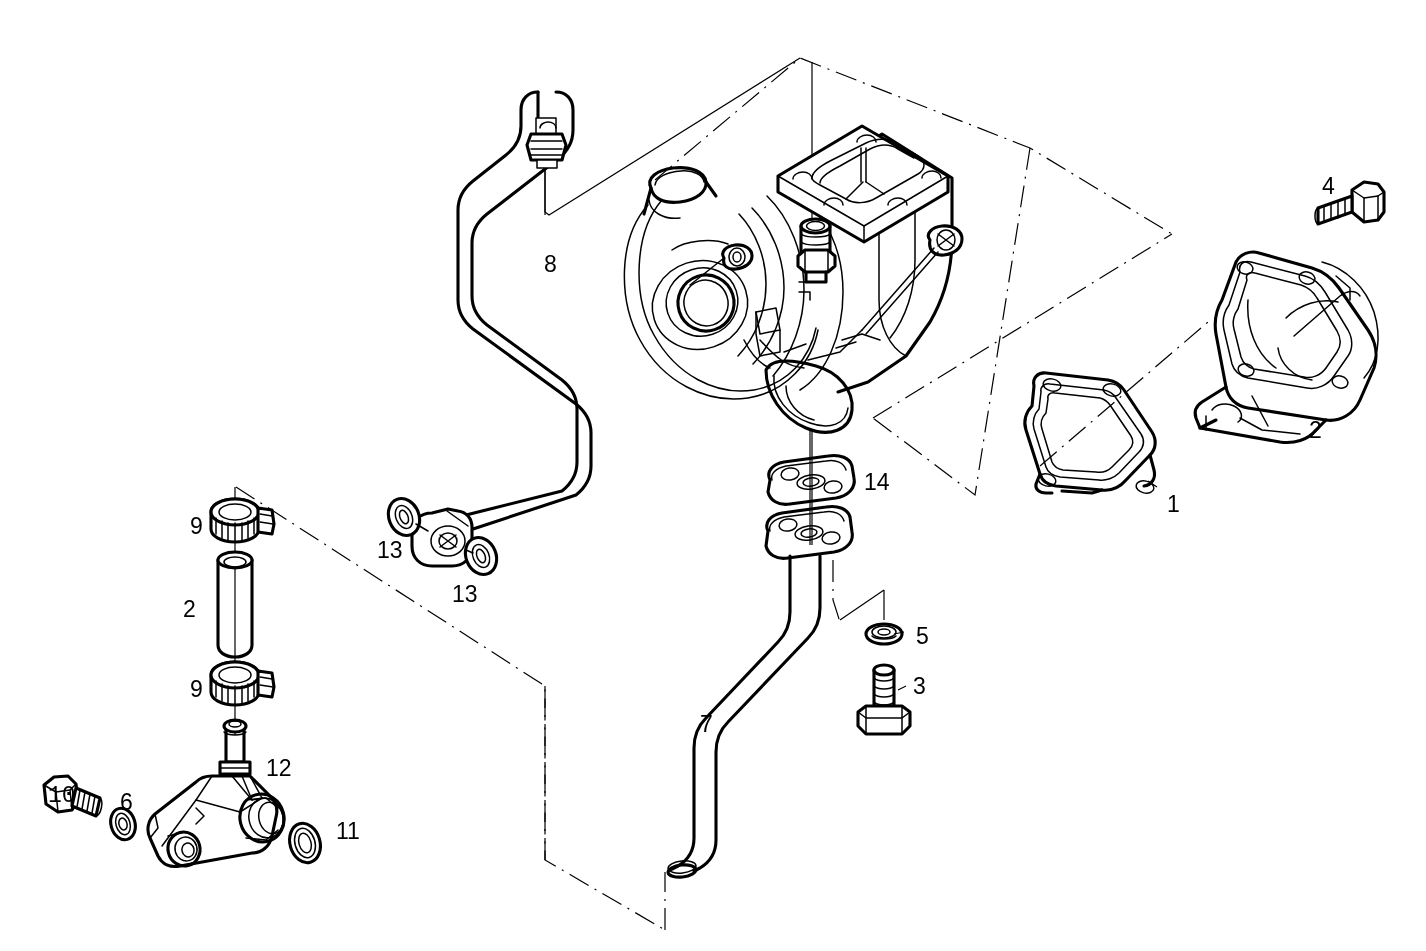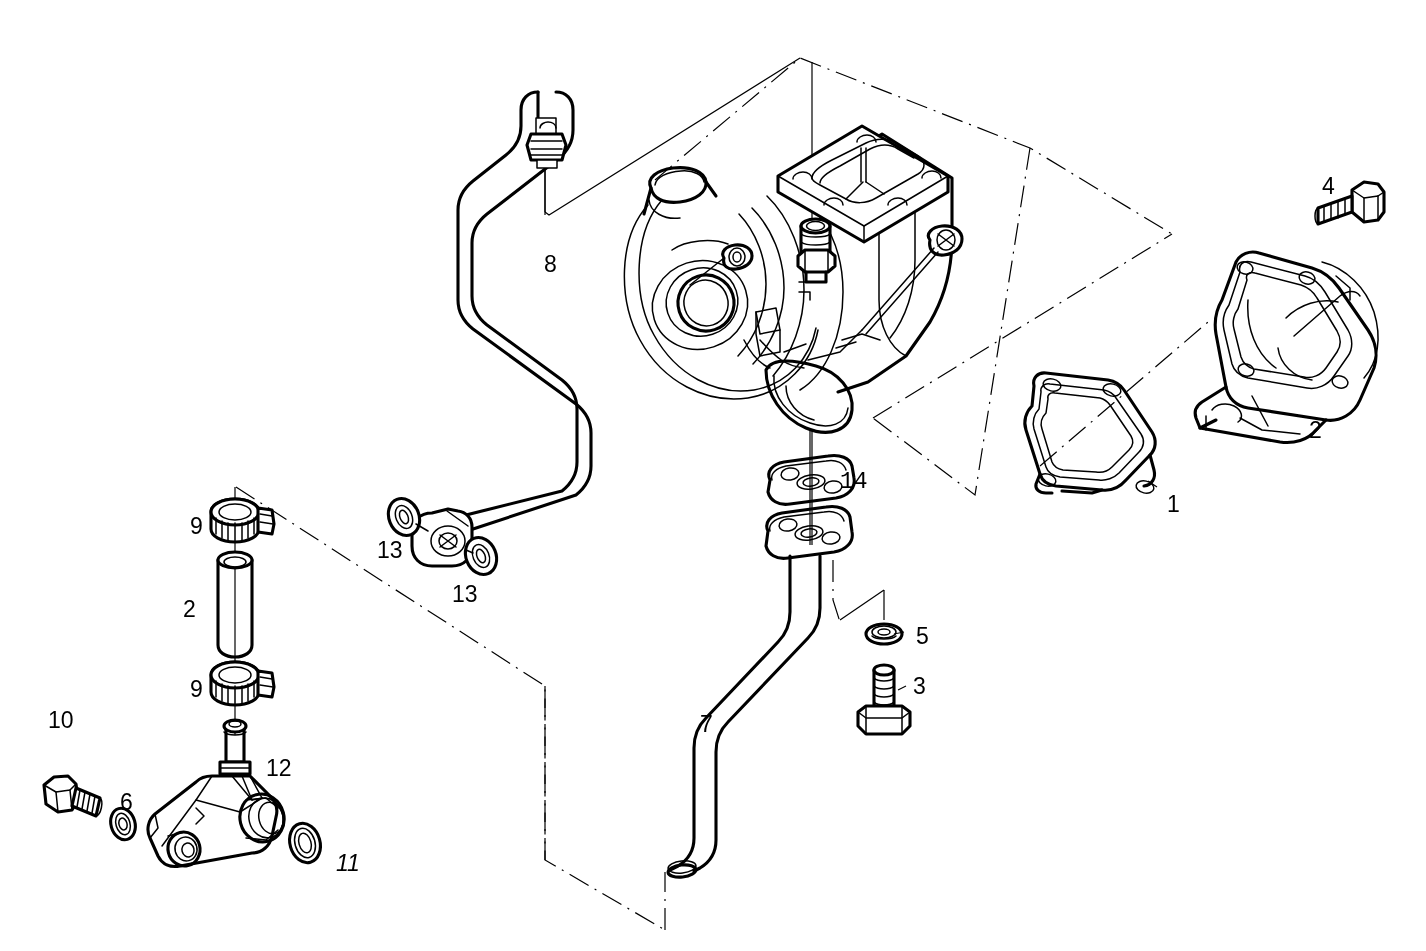--- a/index.html
+++ b/index.html
@@ -571,21 +571,21 @@
   <div class="callout" style="left:1167px;top:493px;">1</div>
   <div class="callout" style="left:1309px;top:419px;">2</div>
   <div class="callout" style="left:913px;top:675px;">3</div>
   <div class="callout" style="left:1322px;top:175px;">4</div>
   <div class="callout" style="left:916px;top:625px;">5</div>
   <div class="callout" style="left:120px;top:791px;">6</div>
   <div class="callout" style="left:700px;top:713px;">7</div>
   <div class="callout" style="left:544px;top:253px;">8</div>
   <div class="callout" style="left:190px;top:515px;">9</div>
   <div class="callout" style="left:190px;top:678px;">9</div>
-  <div class="callout" style="left:48px;top:709px;">10</div>
-  <div class="callout" style="left:336px;top:852px;font-style:italic;">11</div>
+  <div class="callout" style="left:48px;top:785px;font-family:Liberation Mono, monospace;">10</div>
+  <div class="callout" style="left:336px;top:820px;">11</div>
   <div class="callout" style="left:266px;top:757px;">12</div>
   <div class="callout" style="left:377px;top:539px;">13</div>
   <div class="callout" style="left:452px;top:583px;">13</div>
-  <div class="callout" style="left:840px;top:471px;font-family:Liberation Mono, monospace;">14</div>
+  <div class="callout" style="left:864px;top:471px;">14</div>
   <div class="callout" style="left:183px;top:598px;">2</div>
 
 </div>
 
 </body></html>

